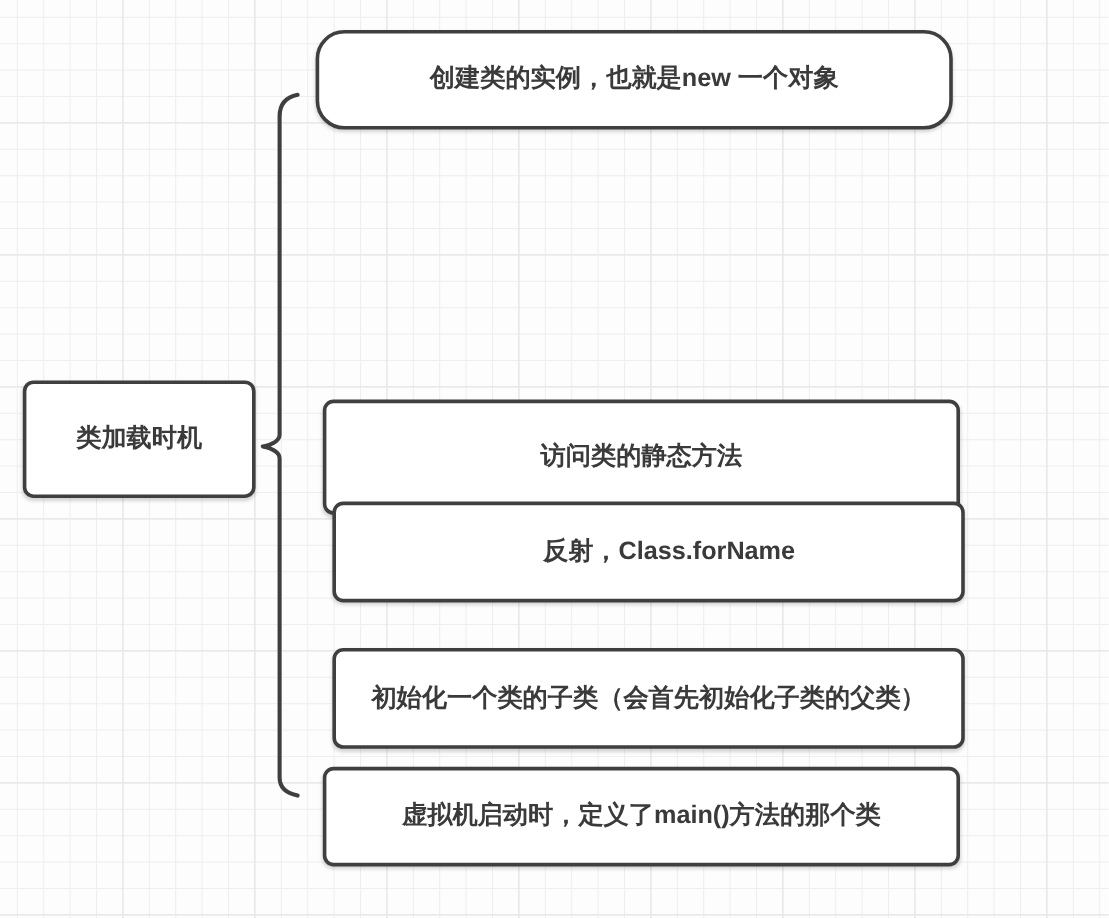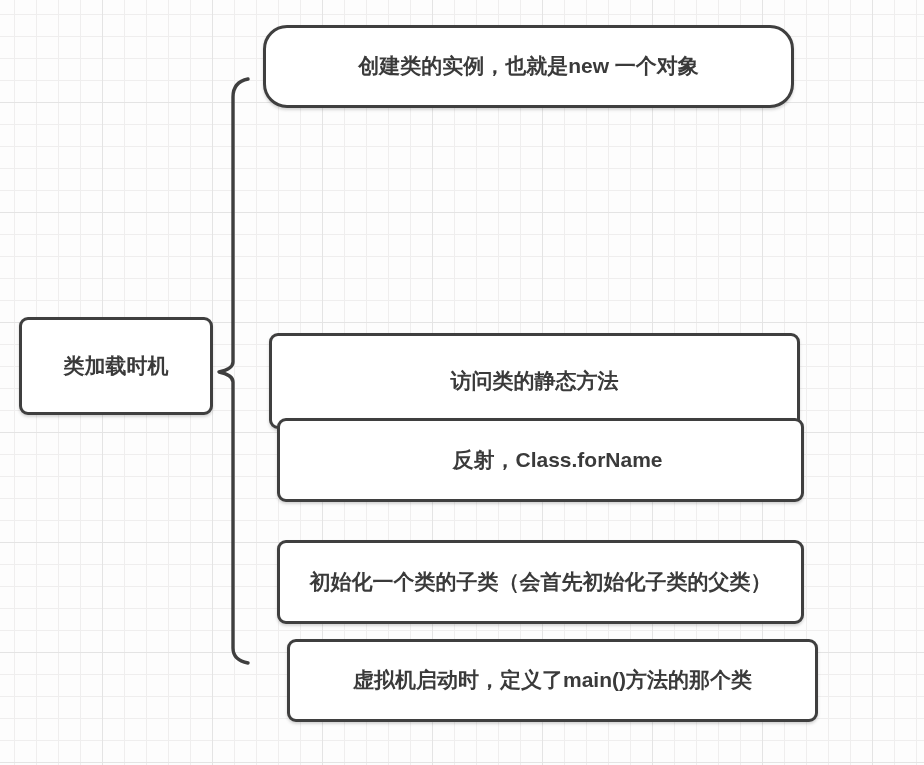--- a/index.html
+++ b/index.html
@@ -40,21 +40,21 @@
     padding: 4px 14px;
   }
   .root {
     left: 19px;  top: 317px;  width: 194px; height: 98px;
   }
   .b1 { left: 263px; top: 25px;  width: 531px; height: 83px; border-radius: 24px; }
   .b2 { left: 263px; top: 163px; width: 531px; height: 84px; }
   .b3 { left: 269px; top: 293px; width: 531px; height: 96px; margin-top: 40px; }
   .b4 { left: 277px; top: 418px; width: 527px; height: 84px; padding-left: 48px; }
   .b5 { left: 277px; top: 530px; width: 527px; height: 84px; margin-top: 10px; }
-  .b6 { left: 287px; top: 639px; width: 531px; height: 83px; }
+  .b6 { left: 269px; top: 639px; width: 531px; height: 83px; }
   .brace {
     position: absolute;
     left: 205px;
     top: 70px;
   }
   .label {
     display: inline-block;
   }
 </style>
 </head>

